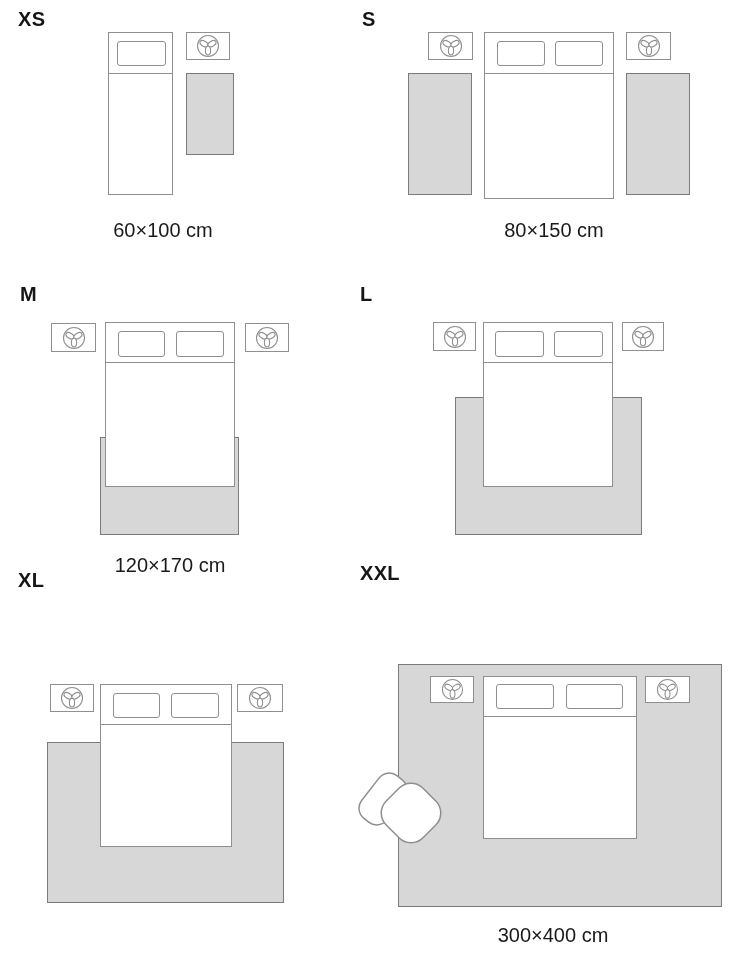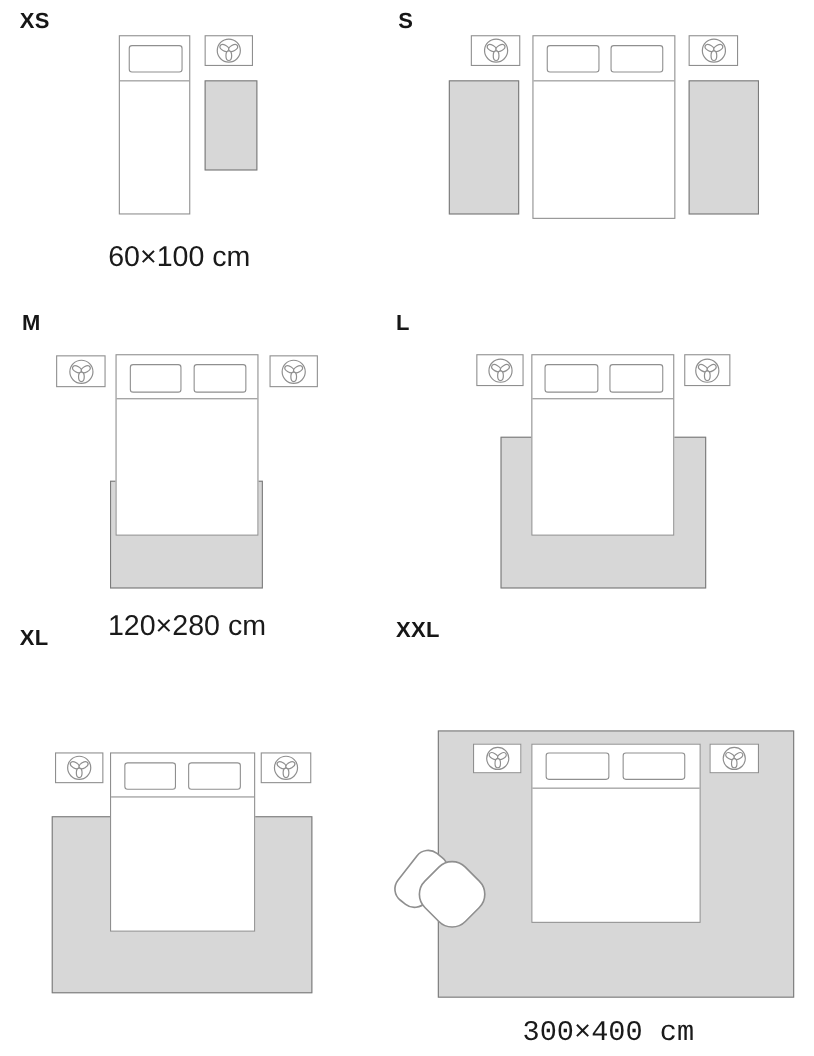--- a/index.html
+++ b/index.html
@@ -16,21 +16,21 @@
   .size-label {
     position: absolute;
     font-size: 20px;
     font-weight: 700;
     color: #161616;
     line-height: 1;
     letter-spacing: 0.3px;
   }
   .caption {
     position: absolute;
-    font-size: 26px;
+    font-size: 20px;
     font-weight: 400;
     color: #1a1a1a;
     line-height: 1;
     text-align: center;
     width: 160px;
   }
   .rug {
     position: absolute;
     background: #d7d7d7;
     border: 1.5px solid #7b7b7b;
@@ -116,20 +116,21 @@
       <svg width="24" height="24" viewBox="0 0 24 24">
         <circle cx="12" cy="12" r="10.5" fill="#ffffff" stroke="#8f8f8f" stroke-width="1.1"></circle>
         <g fill="#ffffff" stroke="#8f8f8f" stroke-width="1.1">
           <ellipse cx="12" cy="7.4" rx="2.6" ry="4.4" transform="rotate(-60 12 12)"></ellipse>
           <ellipse cx="12" cy="7.4" rx="2.6" ry="4.4" transform="rotate(60 12 12)"></ellipse>
           <ellipse cx="12" cy="7.4" rx="2.6" ry="4.4" transform="rotate(180 12 12)"></ellipse>
         </g>
       </svg>
     </div>
 
+    <div class="caption" style="left:474px; top:220px;">80×150 cm</div>
   </section>
 
   <section class="panel">
     <div class="size-label" style="left:20px; top:284px;">M</div>
 
     <div class="rug" style="left:100px; top:437px; width:139px; height:98px;"></div>
 
     <div class="bed" style="left:105px; top:322px; width:130px; height:165px;">
       <div class="bed-divider" style="top:39px;"></div>
       <div class="pillow" style="left:12px; top:8px; width:47px; height:26px;"></div>
@@ -150,21 +151,21 @@
       <svg width="24" height="24" viewBox="0 0 24 24">
         <circle cx="12" cy="12" r="10.5" fill="#ffffff" stroke="#8f8f8f" stroke-width="1.1"></circle>
         <g fill="#ffffff" stroke="#8f8f8f" stroke-width="1.1">
           <ellipse cx="12" cy="7.4" rx="2.6" ry="4.4" transform="rotate(-60 12 12)"></ellipse>
           <ellipse cx="12" cy="7.4" rx="2.6" ry="4.4" transform="rotate(60 12 12)"></ellipse>
           <ellipse cx="12" cy="7.4" rx="2.6" ry="4.4" transform="rotate(180 12 12)"></ellipse>
         </g>
       </svg>
     </div>
 
-    <div class="caption" style="left:90px; top:555px;">120×280 cm</div>
+    <div class="caption" style="left:90px; top:555px;">120×170 cm</div>
   </section>
 
   <section class="panel">
     <div class="size-label" style="left:360px; top:284px;">L</div>
 
     <div class="rug" style="left:455px; top:397px; width:187px; height:138px;"></div>
 
     <div class="bed" style="left:483px; top:322px; width:130px; height:165px;">
       <div class="bed-divider" style="top:39px;"></div>
       <div class="pillow" style="left:11px; top:8px; width:49px; height:26px;"></div>
@@ -260,16 +261,16 @@
       </svg>
     </div>
 
     <svg class="armchair-svg" style="left:358px; top:758px;" width="90" height="104" viewBox="0 0 90 104">
       <g fill="#ffffff" stroke="#8f8f8f" stroke-width="1.5">
         <rect x="9" y="14" width="32" height="54" rx="13" transform="rotate(38 25 41)"></rect>
         <rect x="27" y="29" width="52" height="52" rx="17" transform="rotate(45 53 55)"></rect>
       </g>
     </svg>
 
-    <div class="caption" style="left:473px; top:925px;font-family:Liberation Mono, monospace;">300×400 cm</div>
+    <div class="caption" style="left:473px; top:925px;">300×400 cm</div>
   </section>
 
 </div>
 
 </body></html>

